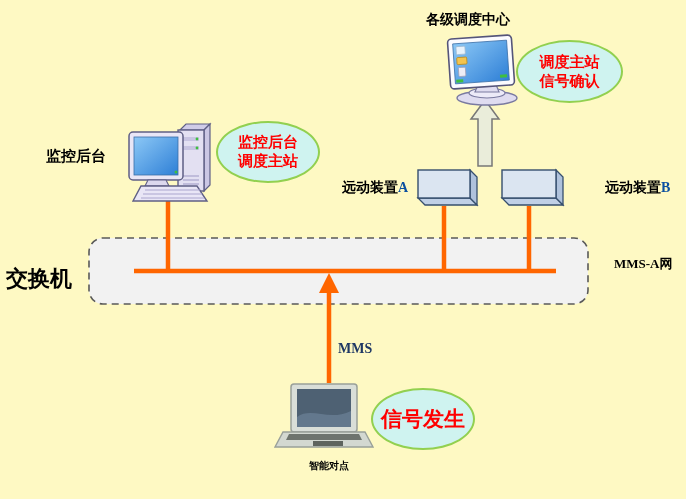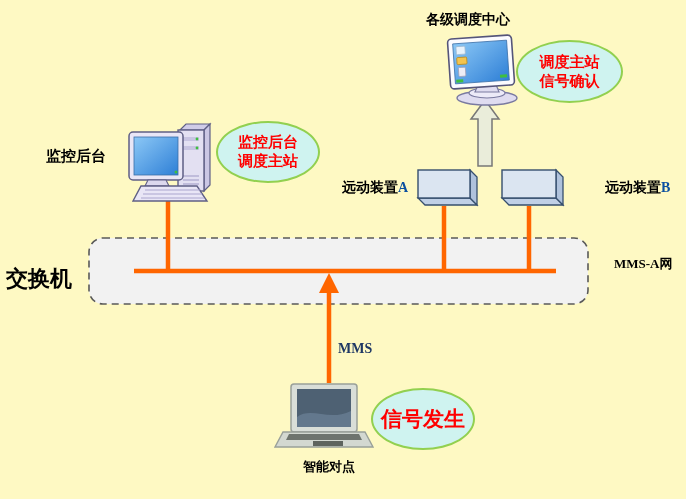--- a/index.html
+++ b/index.html
@@ -111,21 +111,21 @@
   <div class="lbl" style="left:342px;top:179px;font-size:14px;"><span>远动装置</span><span class="blue-letter">A</span></div>
 
   <div class="lbl" style="left:565px;top:179px;font-size:14px;margin-left:40px;"><span>远动装置</span><span class="blue-letter">B</span></div>
 
   <div class="lbl" style="left:6px;top:256px;font-size:22px;margin-top:8px;">交换机</div>
 
   <div class="lbl serif" style="left:606px;top:255px;font-size:13px;color:#000;margin-left:8px;">MMS-A网</div>
 
   <div class="lbl serif" style="left:338px;top:341px;font-size:14px;color:#1F3864;">MMS</div>
 
-  <div class="lbl lbl-center two-line" style="left:279px;top:456px;width:100px;font-size:13px;">
+  <div class="lbl lbl-center two-line" style="left:279px;top:456px;width:100px;font-size:10px;font-family:Liberation Mono, monospace;">
     <span class="co-line" style="display:block;">智能对点</span>
   </div>
 
   <div class="callout" style="left:516px;top:40px;width:103px;height:59px;font-size:15px;">
     <div>
       <span class="co-line">调度主站</span>
       <span class="co-line">信号确认</span>
     </div>
   </div>
 

